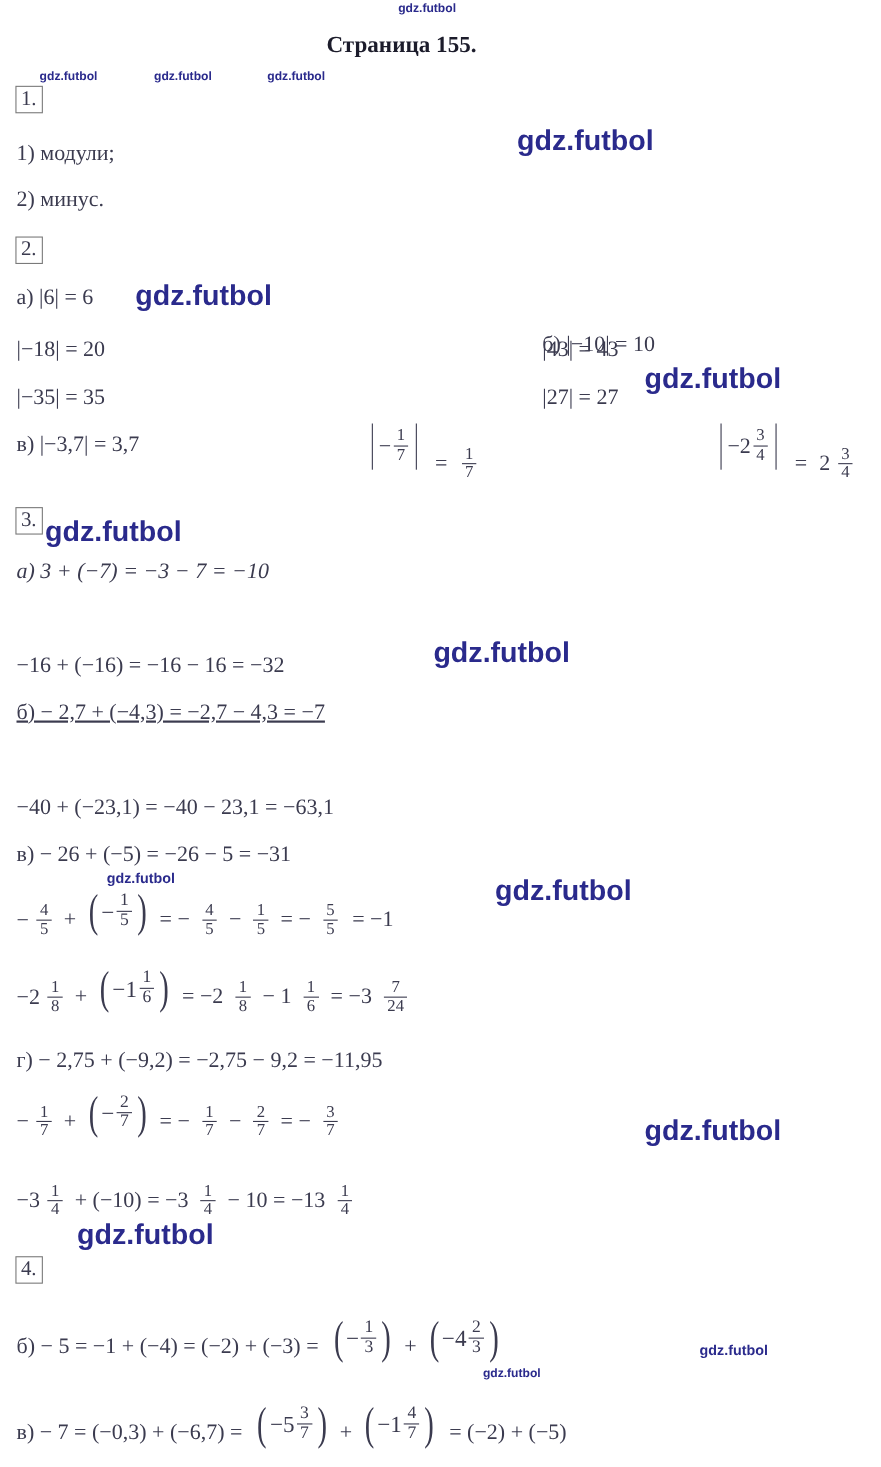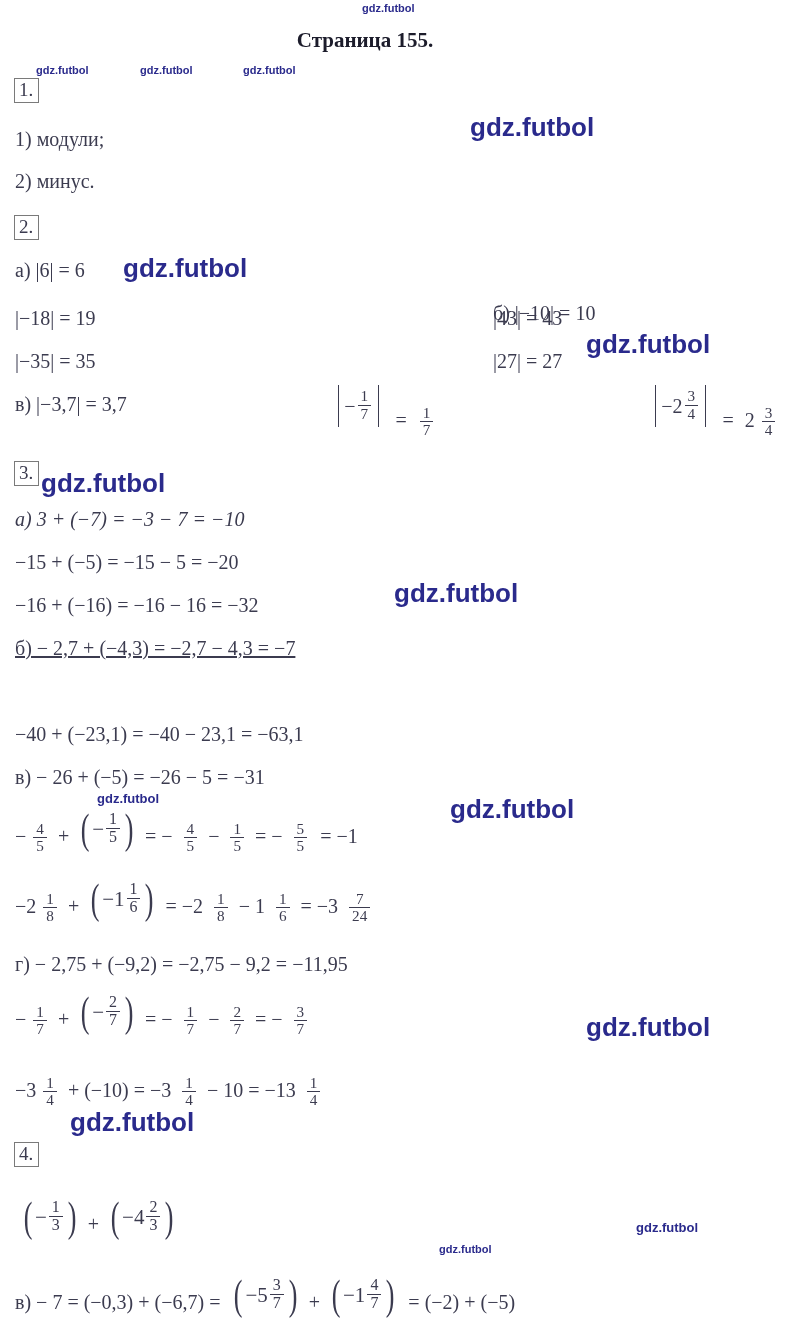--- a/index.html
+++ b/index.html
@@ -102,21 +102,21 @@
 <div class="page">
 
   <div class="title">Страница 155.</div>
 
   <div class="tasknum" style="left:14px; top:78px;">1.</div>
   <div class="line" style="left:15px; top:128px;">1) модули;</div>
   <div class="line" style="left:15px; top:170px;">2) минус.</div>
 
   <div class="tasknum" style="left:14px; top:215px;">2.</div>
   <div class="line" style="left:15px; top:259px;">а) |6| = 6</div>
-  <div class="line" style="left:15px; top:307px;">|−18| = 19</div>
+  <div class="line" style="left:15px; top:307px;">|−18| = 20</div>
   <div class="line" style="left:15px; top:350px;">|−35| = 35</div>
   <div class="line" style="left:15px; top:393px;">в) |−3,7| = 3,7</div>
   <div class="line" style="left:493px; top:259px;margin-top:43px;">б) |−10| = 10</div>
   <div class="line" style="left:493px; top:307px;">|43| = 43</div>
   <div class="line" style="left:493px; top:350px;">|27| = 27</div>
 
   <div class="line" style="left:333px; top:385px;">
     <span class="abs-big">
       <span class="bar"></span>
       <span>−</span>
@@ -146,21 +146,20 @@
     <span style="margin:0 6px;">=</span>
     <span>2</span>
     <span class="frac">
       <span class="num">3</span>
       <span class="den">4</span>
     </span>
   </div>
 
   <div class="tasknum" style="left:14px; top:461px;">3.</div>
   <div class="line" style="left:15px; top:508px;font-style:italic;">а) 3 + (−7) = −3 − 7 = −10</div>
-  <div class="line" style="left:15px; top:551px;">−15 + (−5) = −15 − 5 = −20</div>
   <div class="line" style="left:15px; top:594px;">−16 + (−16) = −16 − 16 = −32</div>
   <div class="line" style="left:15px; top:637px;text-decoration:underline;">б) − 2,7 + (−4,3) = −2,7 − 4,3 = −7</div>
   <div class="line" style="left:15px; top:723px;">−40 + (−23,1) = −40 − 23,1 = −63,1</div>
   <div class="line" style="left:15px; top:766px;">в) − 26 + (−5) = −26 − 5 = −31</div>
 
   <div class="line" style="left:15px; top:812px;">
     <span>−</span>
     <span class="frac">
       <span class="num">4</span>
       <span class="den">5</span>
@@ -275,20 +274,21 @@
     <span style="margin:0 4px;">− 10 = −13</span>
     <span class="frac">
       <span class="num">1</span>
       <span class="den">4</span>
     </span>
   </div>
 
   <div class="tasknum" style="left:14px; top:1142px;">4.</div>
 
   <div class="line" style="left:15px; top:1200px;">
+    <span>б) − 5 = −1 + (−4) = (−2) + (−3) =</span>
     <span class="paren-big" style="margin-left:6px;">
       <span class="p">(</span>
       <span>−</span>
       <span class="frac">
         <span class="num">1</span>
         <span class="den">3</span>
       </span>
       <span class="p">)</span>
     </span>
     <span style="margin:0 4px;">+</span>

